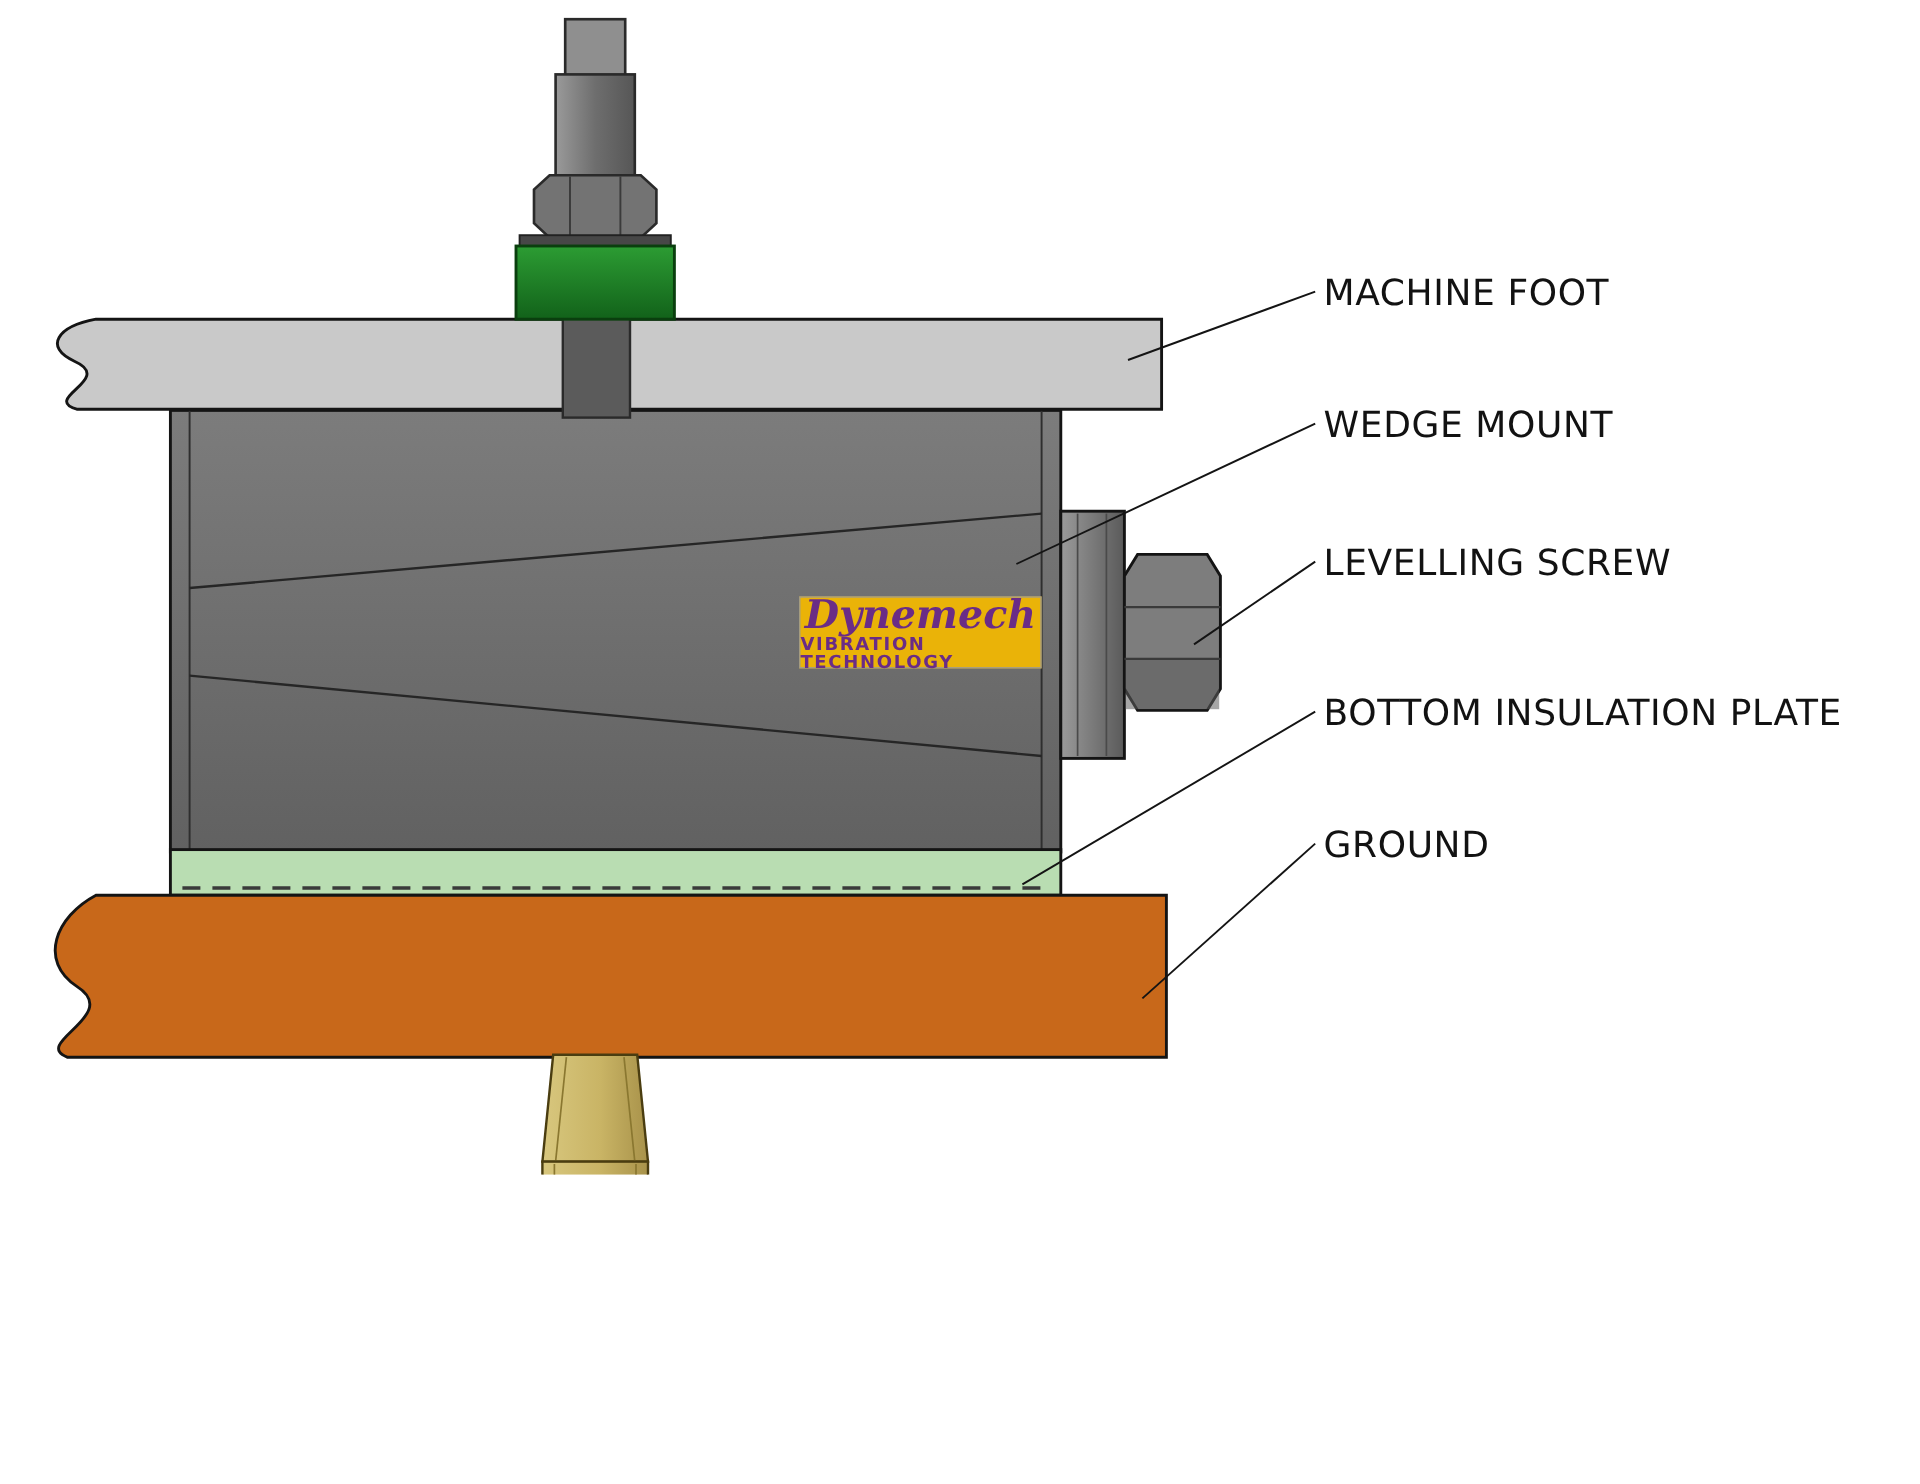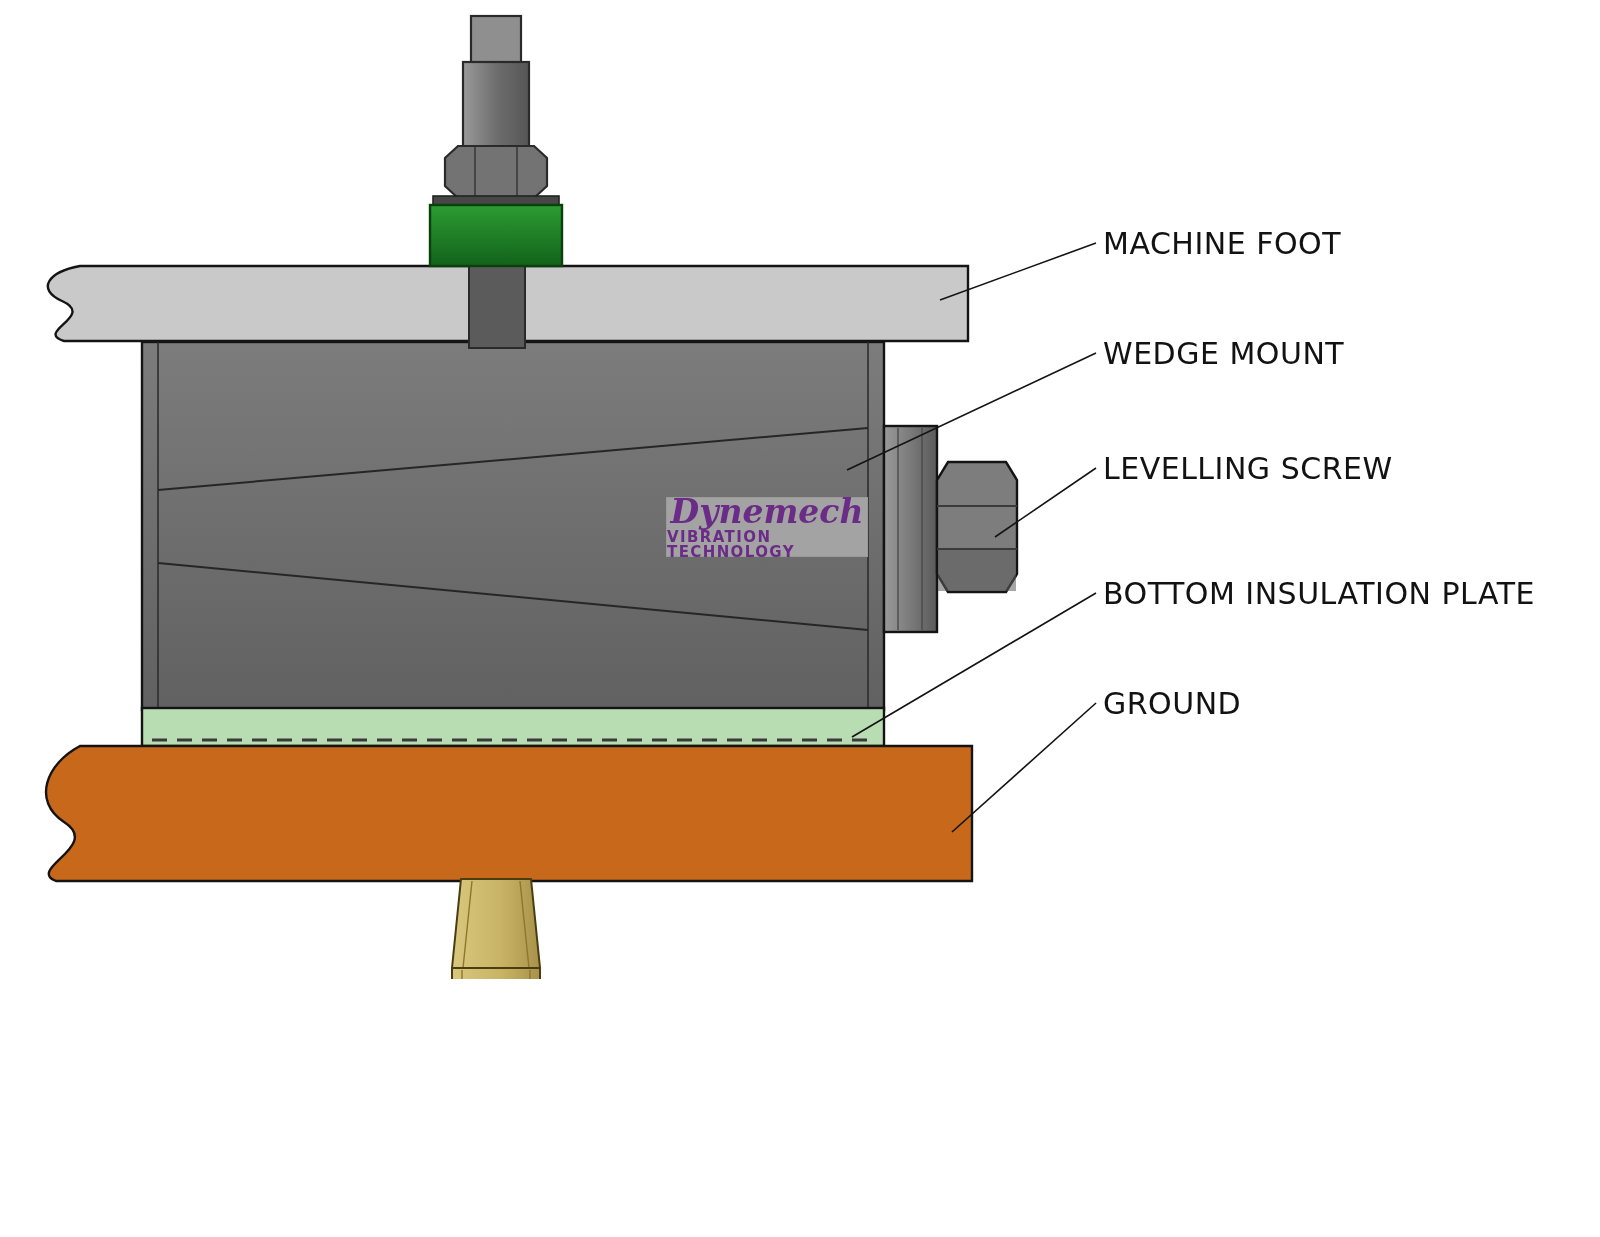--- a/index.html
+++ b/index.html
@@ -3,21 +3,21 @@
 <meta charset="utf-8">
 <style>
   html,body{margin:0;padding:0;background:#ffffff;}
   #stage{position:relative;width:1600px;height:979px;background:#ffffff;overflow:hidden;
          font-family:"Liberation Sans",sans-serif;}
   svg{position:absolute;left:0;top:0;}
   .label-text{font-family:"DejaVu Sans","Liberation Sans",sans-serif;font-size:30px;fill:#121212;letter-spacing:0.5px;}
   .leader{stroke:#141414;stroke-width:1.6;fill:none;}
   .outline{stroke:#141414;stroke-width:2.4;}
   .thin{stroke:#2e2e2e;stroke-width:1.6;}
-  .logo{position:absolute;left:666px;top:497px;width:202px;height:60px;background:#a3a3a3;
+  .logo{position:absolute;left:666px;top:497px;width:202px;height:60px;background:#eab308;
         border:1px solid #9a9a9a;display:flex;flex-direction:column;align-items:center;
         justify-content:center;line-height:1;box-sizing:border-box;}
   .logo-brand{font-family:"DejaVu Serif","Liberation Serif",serif;font-style:italic;font-weight:bold;
         font-size:33px;color:#6a2c86;}
   .logo-tagline{font-family:"DejaVu Sans","Liberation Sans",sans-serif;font-weight:bold;font-size:15px;
         letter-spacing:1.4px;color:#6a2c86;margin-top:2px;}
 </style>
 </head>
 <body>
 

